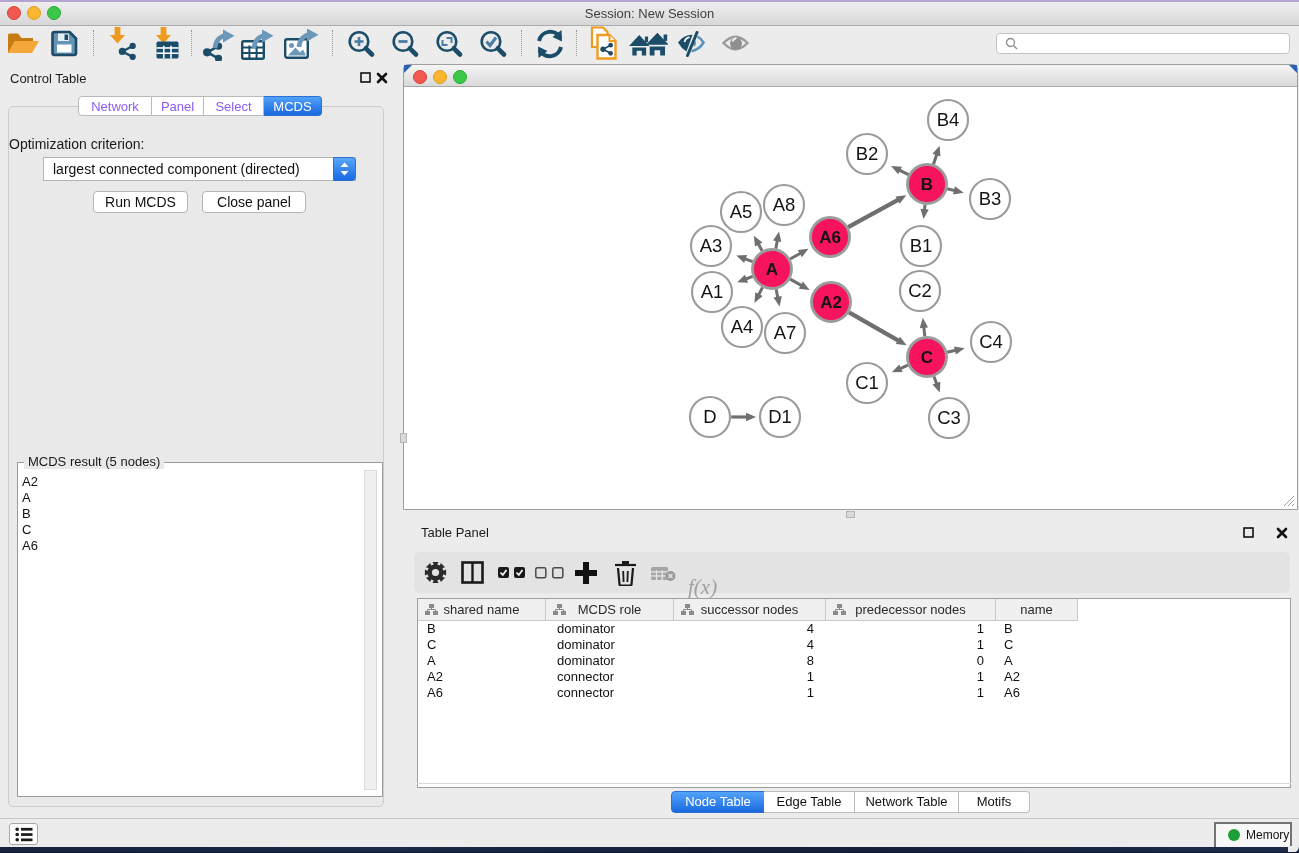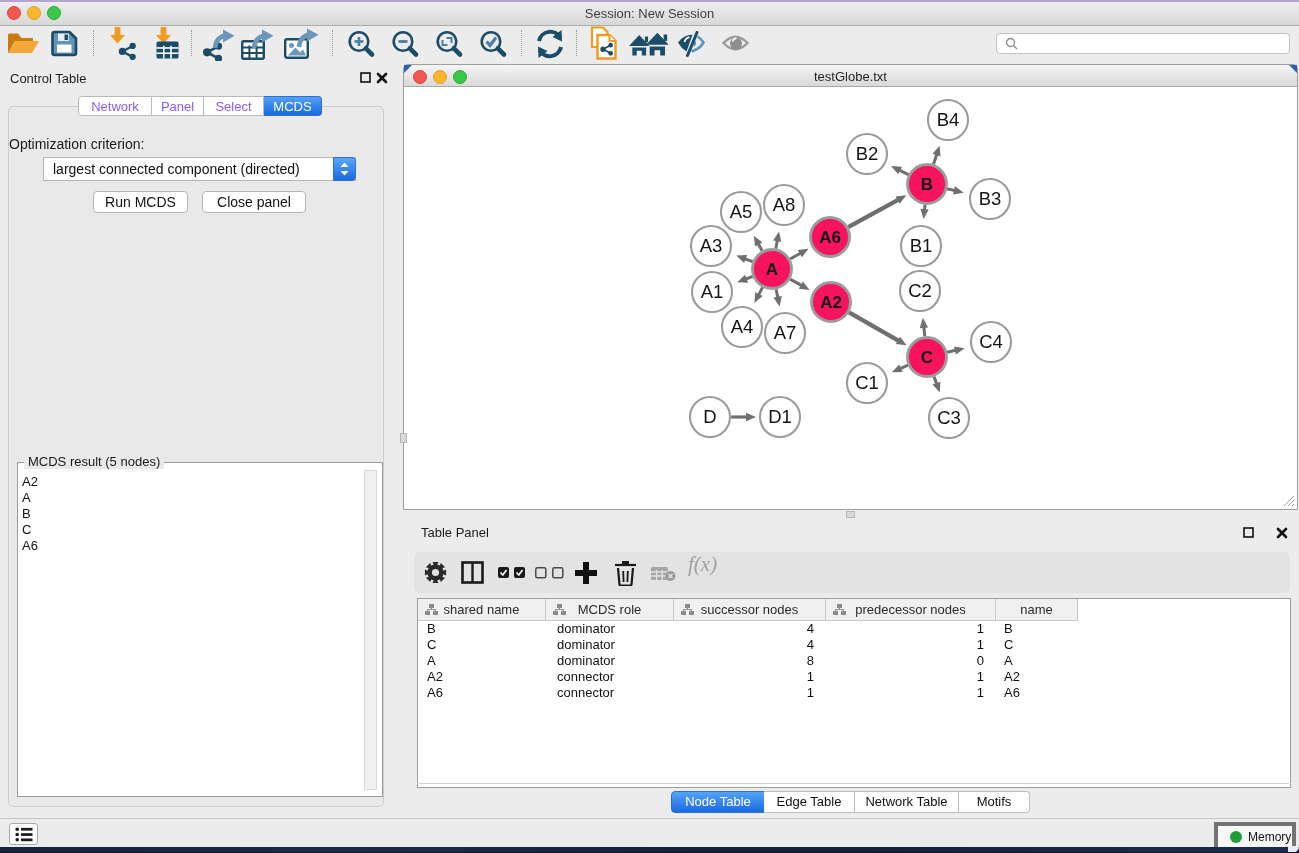--- a/index.html
+++ b/index.html
@@ -39,21 +39,21 @@
 #tblhead{left:0;top:0;width:660px;height:21px;background:#f0f0f0;border-bottom:1px solid #c9c9c9;font-size:13px;color:#2a2a2a}
 .hcell{top:0;height:21px;line-height:21px;text-align:center;border-right:1px solid #c9c9c9}
 .hicon{top:5px}
 .trow{font-size:13px;color:#111;height:16px;line-height:16px}
 .cell{position:absolute;white-space:nowrap}
 .bt{height:20px;line-height:20px;background:#fff;border:1px solid #bdbdbd;border-left:none;font-size:13px;color:#111;text-align:center;top:791px}
 .bt.sel{background:linear-gradient(#54a3f9,#1a6ae0);color:#fff;border-color:#2f6fd4}
 
 #statusbar{left:0;top:818px;width:1299px;height:29px;background:#ececec;border-top:1px solid #c6c6c6}
 #listbtn{left:9px;top:823px;width:27px;height:20px;background:#fdfdfd;border:1px solid #a8a8a8;border-radius:3px}
-#membtn{left:1214px;top:822px;width:74px;height:23px;background:#f7f7f7;border:4px solid #737373;font-size:12px;color:#111;line-height:23px}
+#membtn{left:1214px;top:822px;width:74px;height:23px;background:#f7f7f7;border:2px solid #737373;font-size:12px;color:#111;line-height:23px}
 #deskBottom{left:0;top:847px;width:1299px;height:6px;background:linear-gradient(90deg,#17233d,#1b2946 30%,#141f38 60%,#1d2b4a)}
 svg{display:block}
 </style>
 </head>
 <body>
 <div class="abs" id="deskTop"></div>
 <div class="abs" id="titlebar">
   <div class="abs tl" style="left:7px;background:#f25750;border:0.5px solid #d9443e"></div>
   <div class="abs tl" style="left:27px;background:#fbb62f;border:0.5px solid #dfa023"></div>
   <div class="abs tl" style="left:47px;background:#3bc849;border:0.5px solid #2aa834"></div>
@@ -239,21 +239,20 @@
     <div class="abs tl" style="left:9px;top:5px;background:#f25750;border:0.5px solid #d9443e"></div>
     <div class="abs tl" style="left:29px;top:5px;background:#fbb62f;border:0.5px solid #dfa023"></div>
     <div class="abs tl" style="left:49px;top:5px;background:#3bc849;border:0.5px solid #2aa834"></div>
     <svg class="abs" style="left:0;top:0" width="8" height="8">
         <path d="M0 0 L8 0 L0 8 Z" fill="#2a62b5"></path>
       </svg>
     <svg class="abs" style="right:0;top:0" width="8" height="8">
         <path d="M0 0 L8 0 L8 8 Z" fill="#2a62b5"></path>
       </svg>
   </div>
-  <div class="abs" id="nettitle">testGlobe.txt</div>
   <svg class="abs" style="right:3px;bottom:3px" width="11" height="11" viewBox="0 0 11 11">
       <g stroke="#9e9e9e" stroke-width="1">
         <line x1="1" y1="11" x2="11" y2="1"></line>
         <line x1="5" y1="11" x2="11" y2="5"></line>
         <line x1="9" y1="11" x2="11" y2="9"></line>
       </g>
     </svg>
 </div>
 <svg class="abs" style="left:403px;top:64px" width="896" height="446" viewBox="403 64 896 446" font-family="Liberation Sans,sans-serif" font-size="18.5px" fill="#141414">
     <g stroke="#6f6f6f">
@@ -385,21 +384,21 @@
       <rect x="0" y="2" width="17" height="13" rx="1.5" fill="#a6a6a6"></rect>
       <g stroke="#e3e3e3" stroke-width="1.4">
         <line x1="0" y1="6.94" x2="17" y2="6.94"></line>
         <line x1="0" y1="10.969999999999999" x2="17" y2="10.969999999999999"></line>
         <line x1="5.61" y1="5.25" x2="5.61" y2="15"></line>
         <line x1="11.22" y1="5.25" x2="11.22" y2="15"></line>
       </g>
       <circle cx="19.5" cy="11" r="5" fill="#9a9a9a"></circle>
       <path d="M17.5 9 L21.5 13 M21.5 9 L17.5 13" stroke="#e3e3e3" stroke-width="1.5"></path>
     </svg>
-    <div class="abs" style="left:274px;top:0;font-family:'Liberation Serif',serif;font-style:italic;font-size:21px;color:#a0a0a0">f(x)</div>
+    <div class="abs" style="left:274px;top:23px;font-family:'Liberation Serif',serif;font-style:italic;font-size:21px;color:#a0a0a0">f(x)</div>
   </div>
 <div class="abs" id="tbl">
   <div class="abs" id="tblhead">
       <div class="abs hcell" style="left:0px;width:127px">shared name</div>
       <svg class="abs hicon" style="left:7px" width="13" height="11" viewBox="0 0 13 11">
         <g fill="#8a8a8a">
           <rect x="4" y="0" width="5" height="4"></rect>
           <rect x="0" y="7" width="5" height="4"></rect>
           <rect x="8" y="7" width="5" height="4"></rect>
           <path d="M6.5 4 L6.5 5.5 M2.5 7 L2.5 5.5 L10.5 5.5 L10.5 7" stroke="#8a8a8a" stroke-width="1" fill="none"></path>

